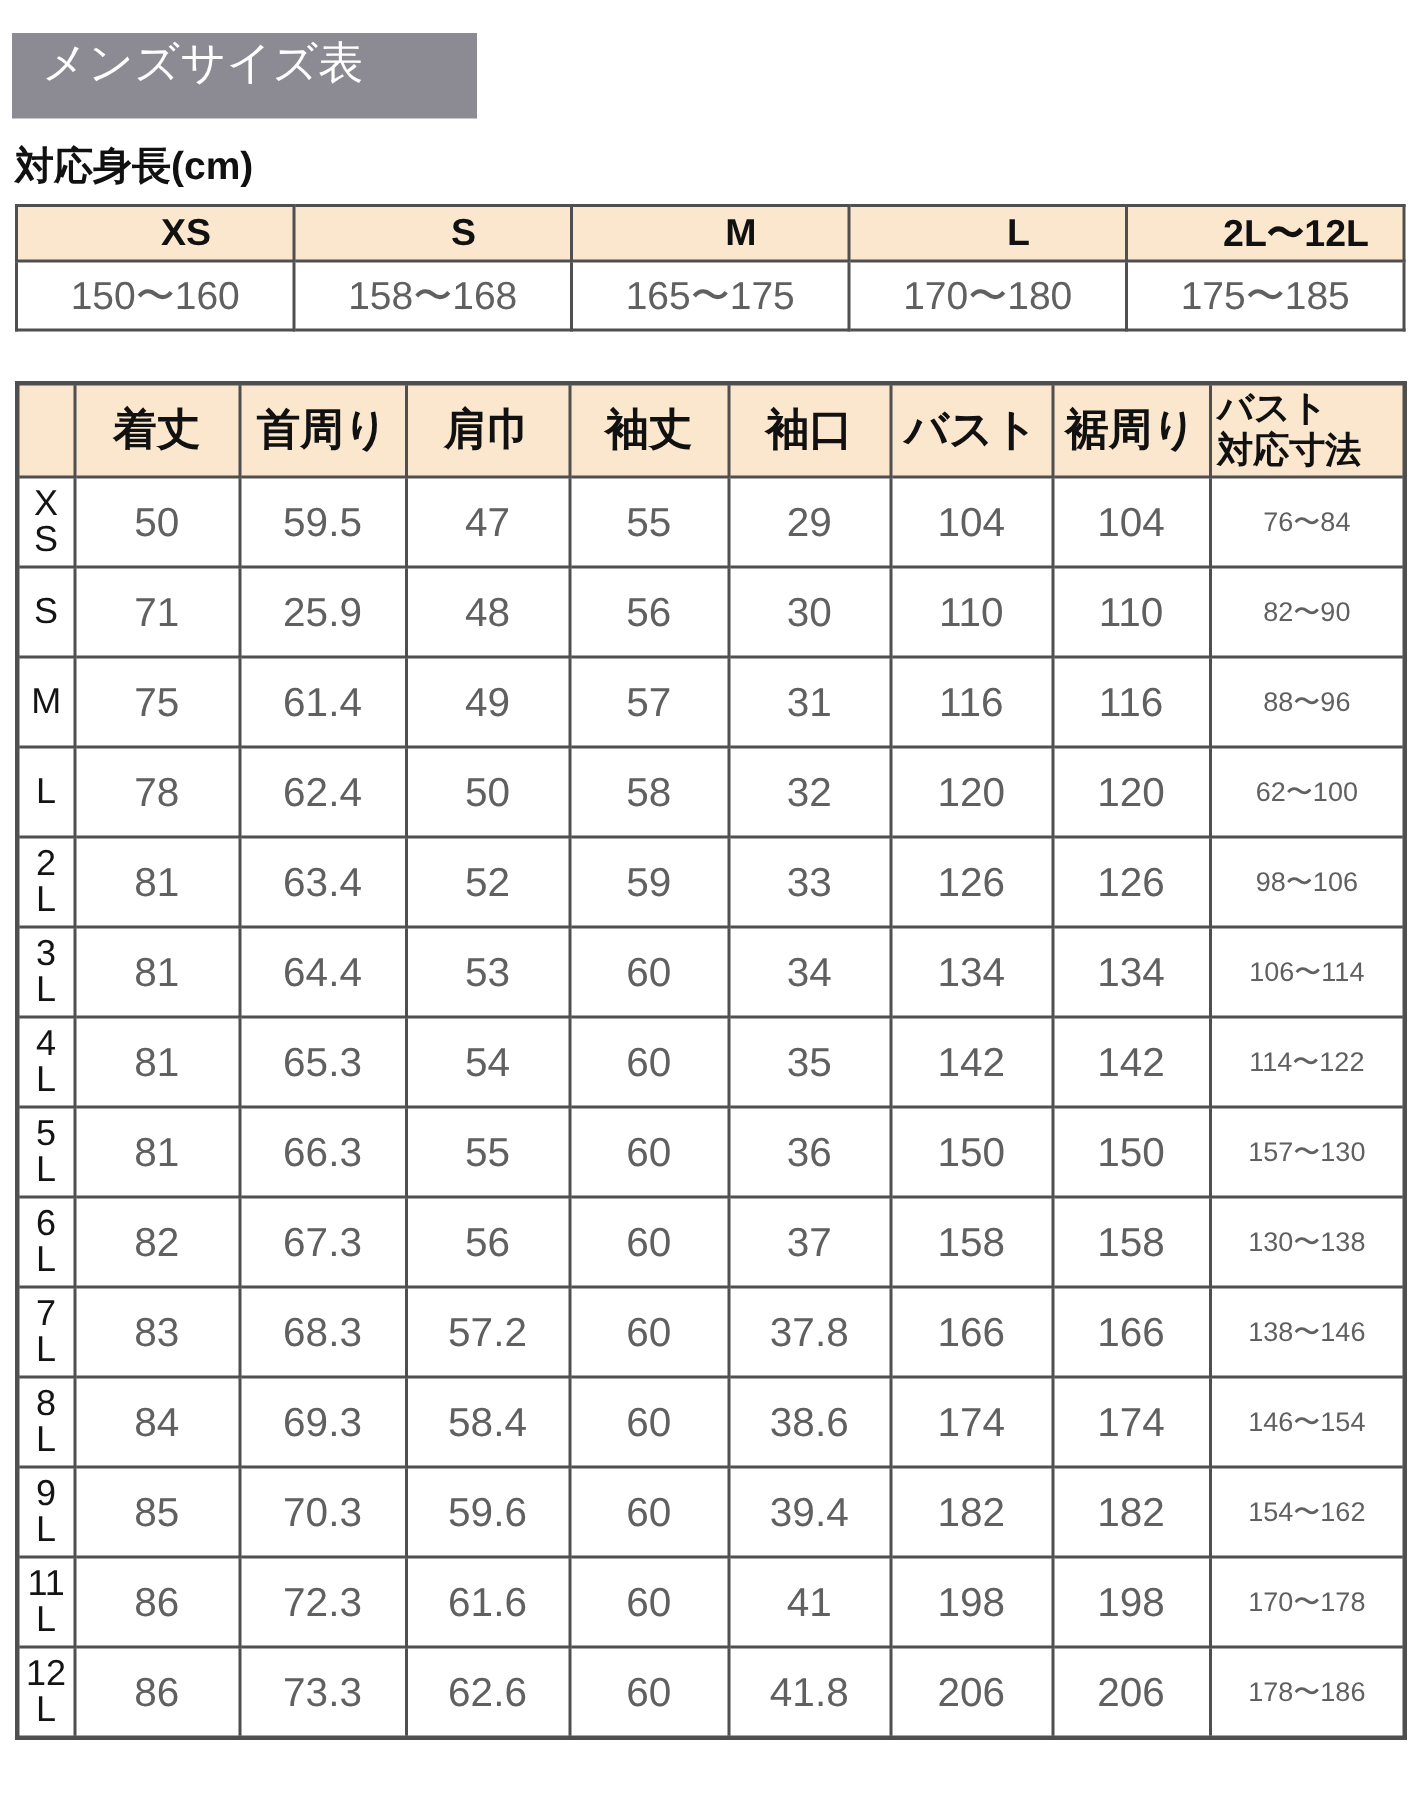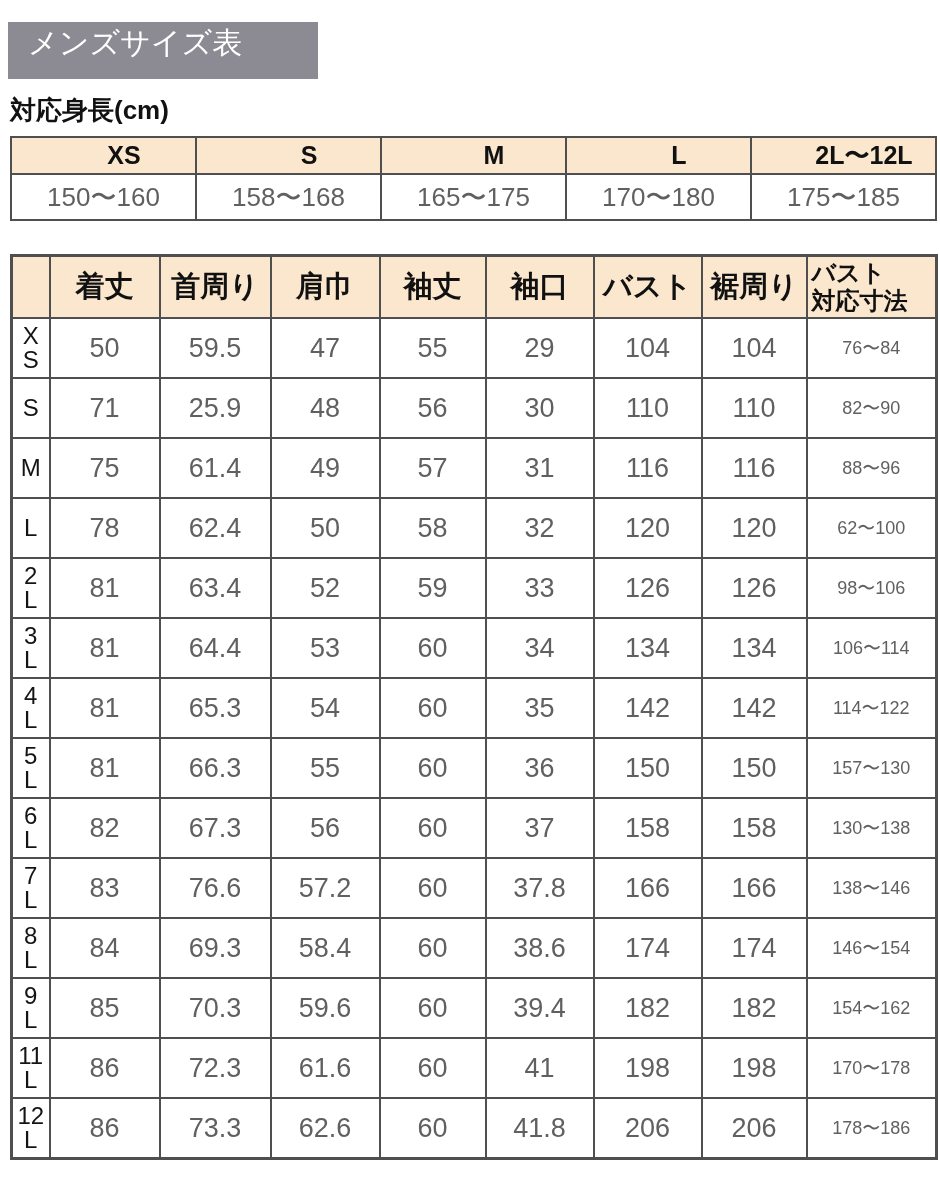--- a/index.html
+++ b/index.html
@@ -262,21 +262,21 @@
           <td>56</td>
           <td>60</td>
           <td>37</td>
           <td>158</td>
           <td>158</td>
           <td class="bust-range">130〜138</td>
         </tr>
         <tr>
           <td class="row-label">7<br>L</td>
           <td>83</td>
-          <td>76.6</td>
+          <td>68.3</td>
           <td>57.2</td>
           <td>60</td>
           <td>37.8</td>
           <td>166</td>
           <td>166</td>
           <td class="bust-range">138〜146</td>
         </tr>
         <tr>
           <td class="row-label">8<br>L</td>
           <td>84</td>

